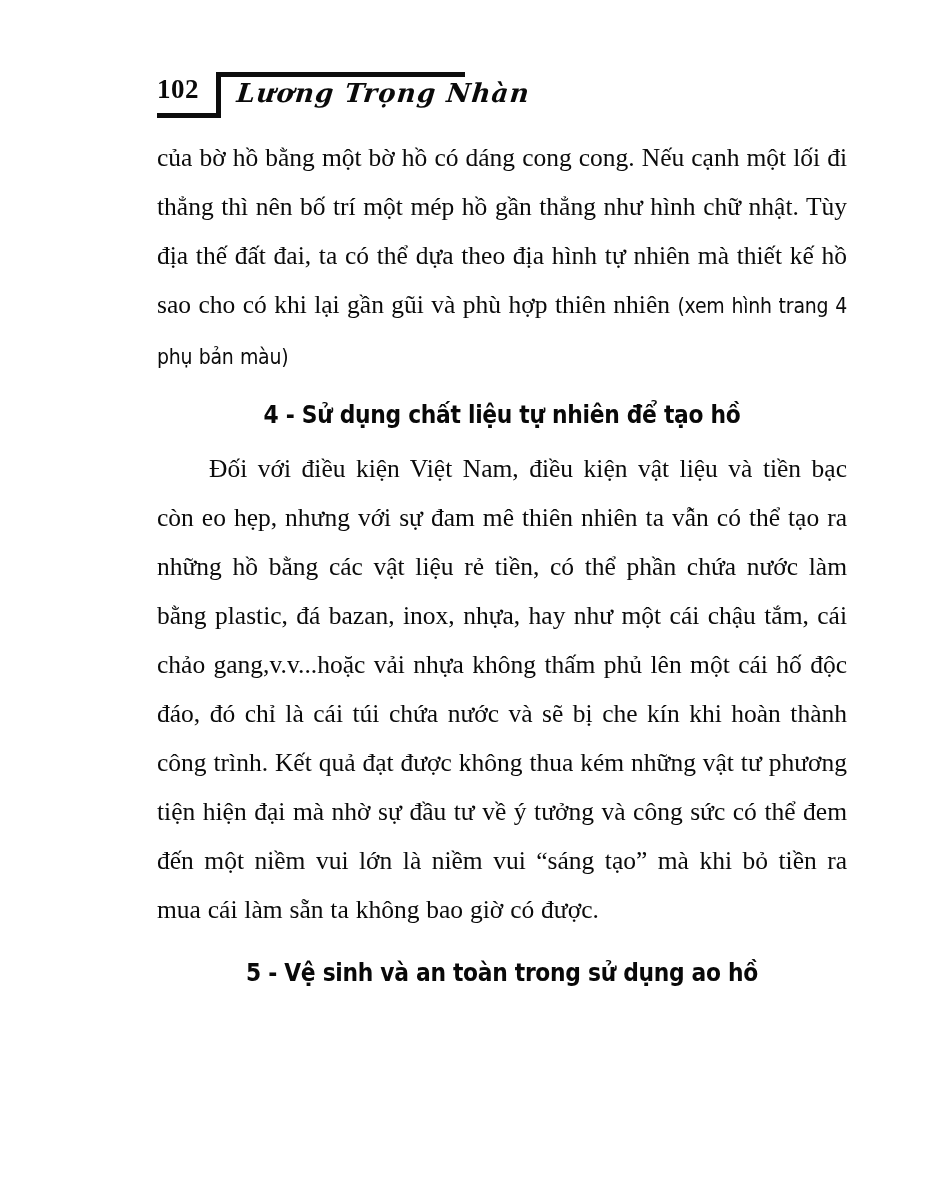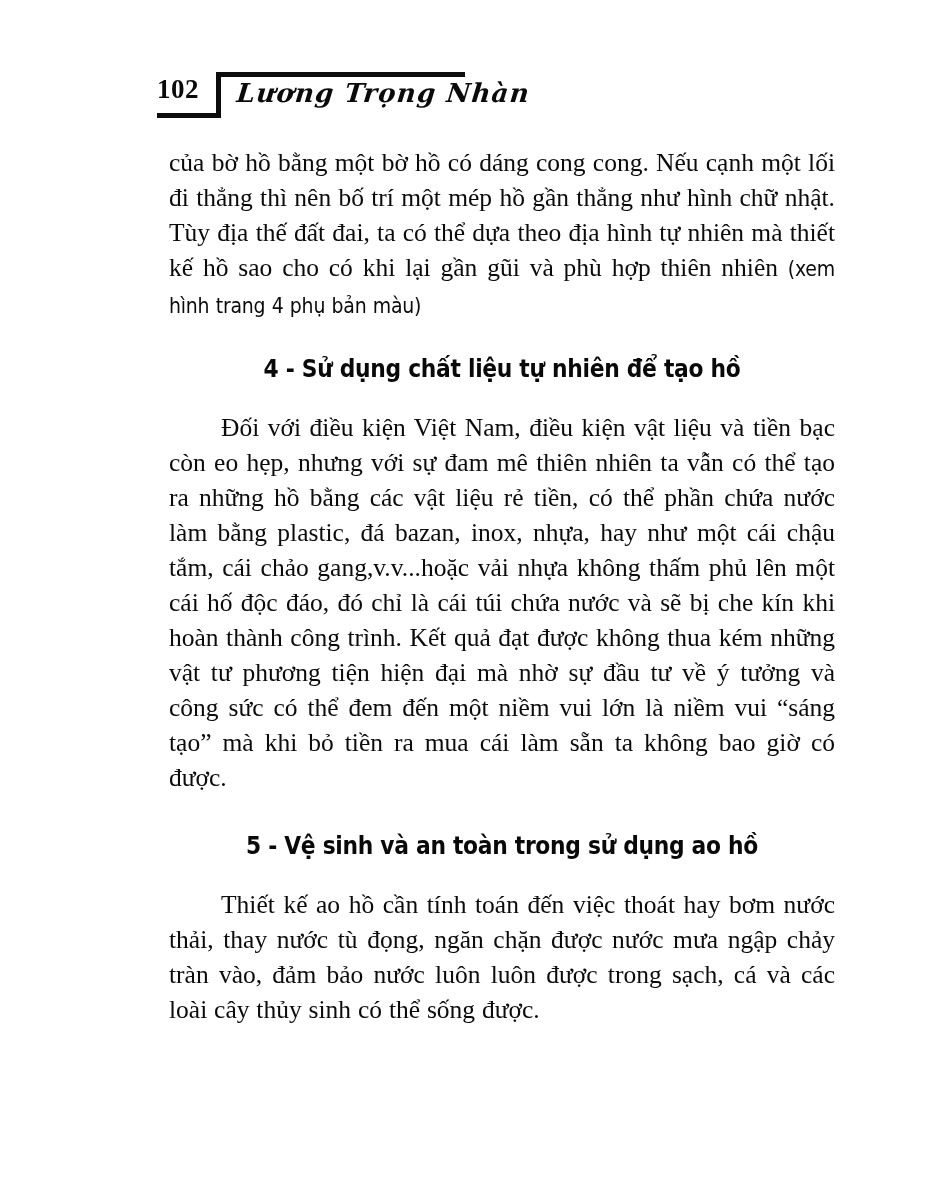--- a/index.html
+++ b/index.html
@@ -86,24 +86,24 @@
 
   
   .column {
     position: absolute;
     left: 157px;
     top: 133px;
     width: 690px;
   }
 
   p.body {
-    margin: 12px;
+    margin: 0;
     font-family: "Liberation Serif", "DejaVu Serif", serif;
     font-size: 25.5px;
-    line-height: 35px;
+    line-height: 49px;
     color: #0b0b0b;
     text-align: justify;
     text-align-last: left;
     word-spacing: 0.5px;
   }
 
   p.body.indent {
     text-indent: 52px;
   }
 
@@ -162,16 +162,15 @@
 
     <div class="sp-para"></div>
 
 
     <div class="sp-before-h"></div>
 
     <h2 class="section-heading">5 - Vệ sinh và an toàn trong sử dụng ao hồ</h2>
 
     <div class="sp-after-h"></div>
 
-    <p class="body indent">Thiết kế ao hồ  cần tính toán đến việc thoát hay bơm nước thải, thay nước tù đọng, ngăn chặn được nước mưa ngập chảy tràn vào, đảm bảo nước luôn luôn được trong sạch, cá và các loài cây thủy sinh có thể sống được.</p>
 
   </div>
 </div>
 
 </body></html>

